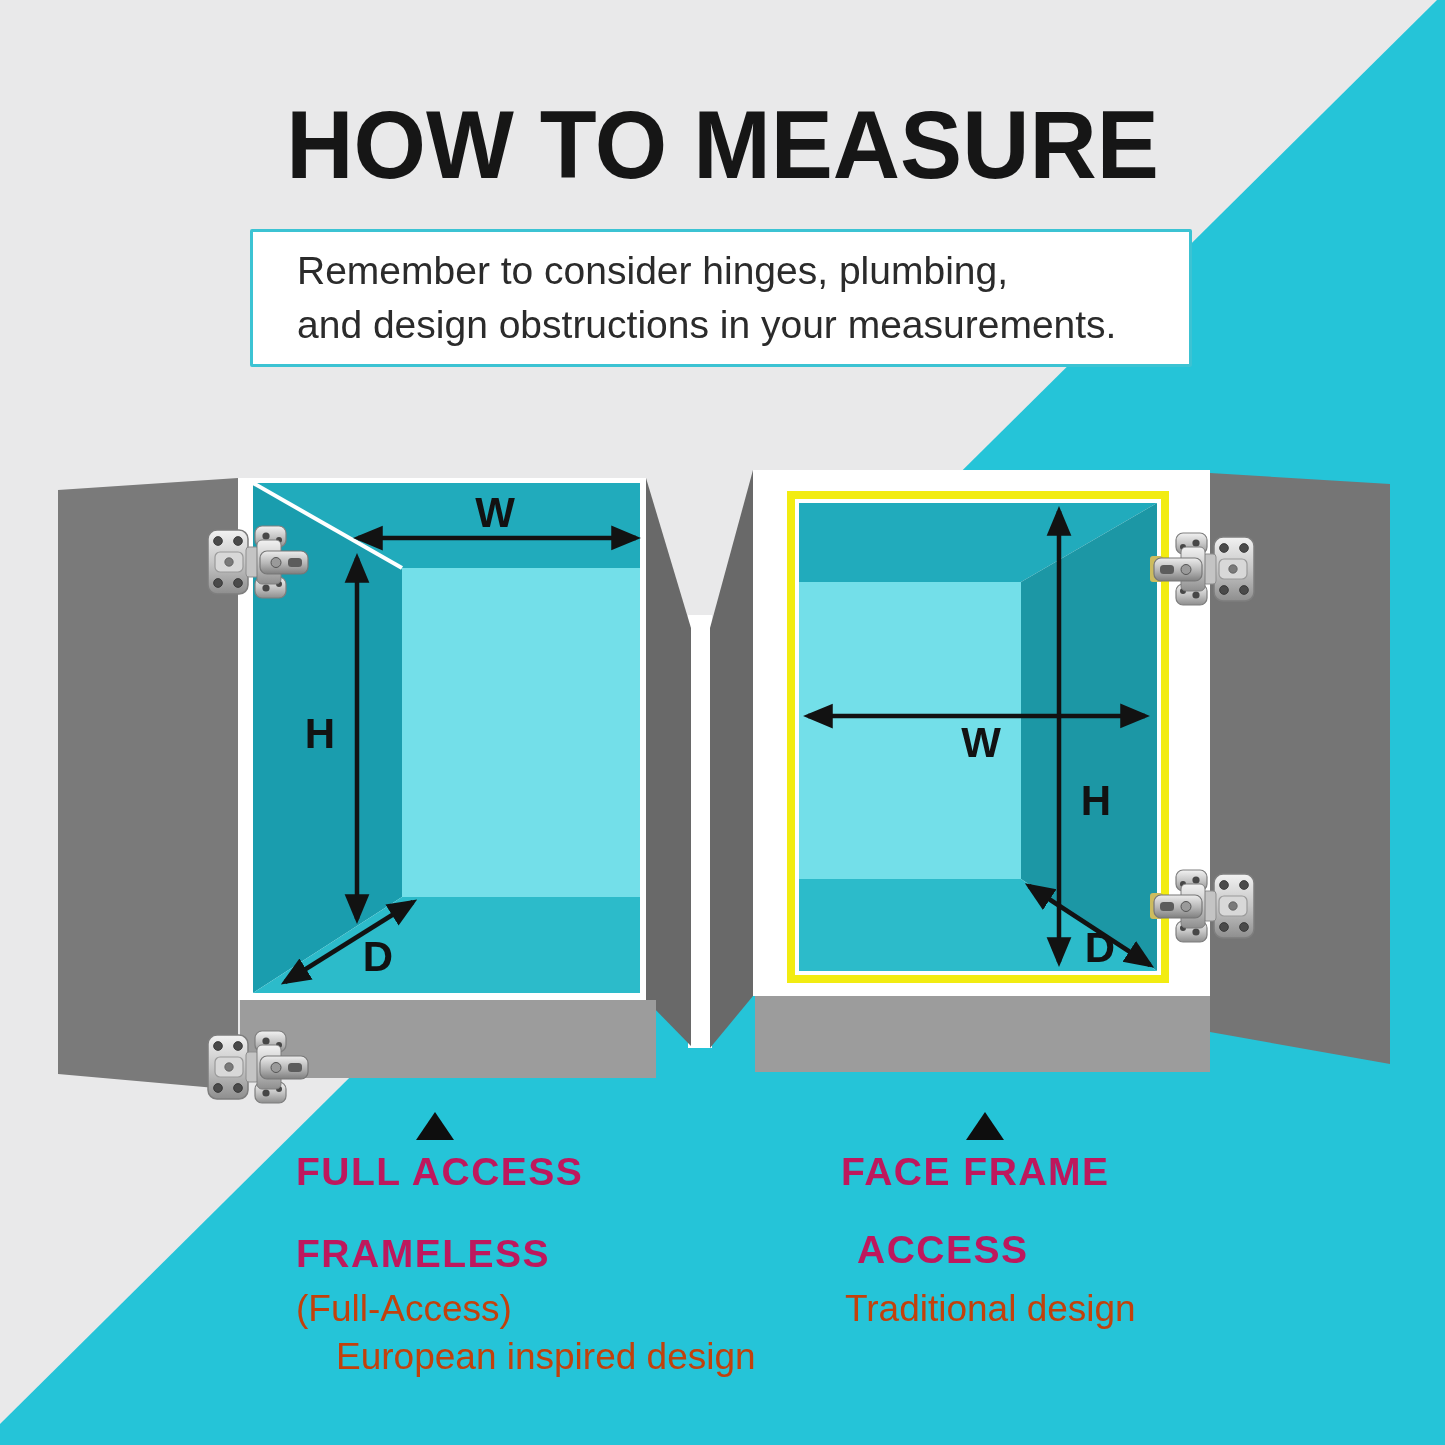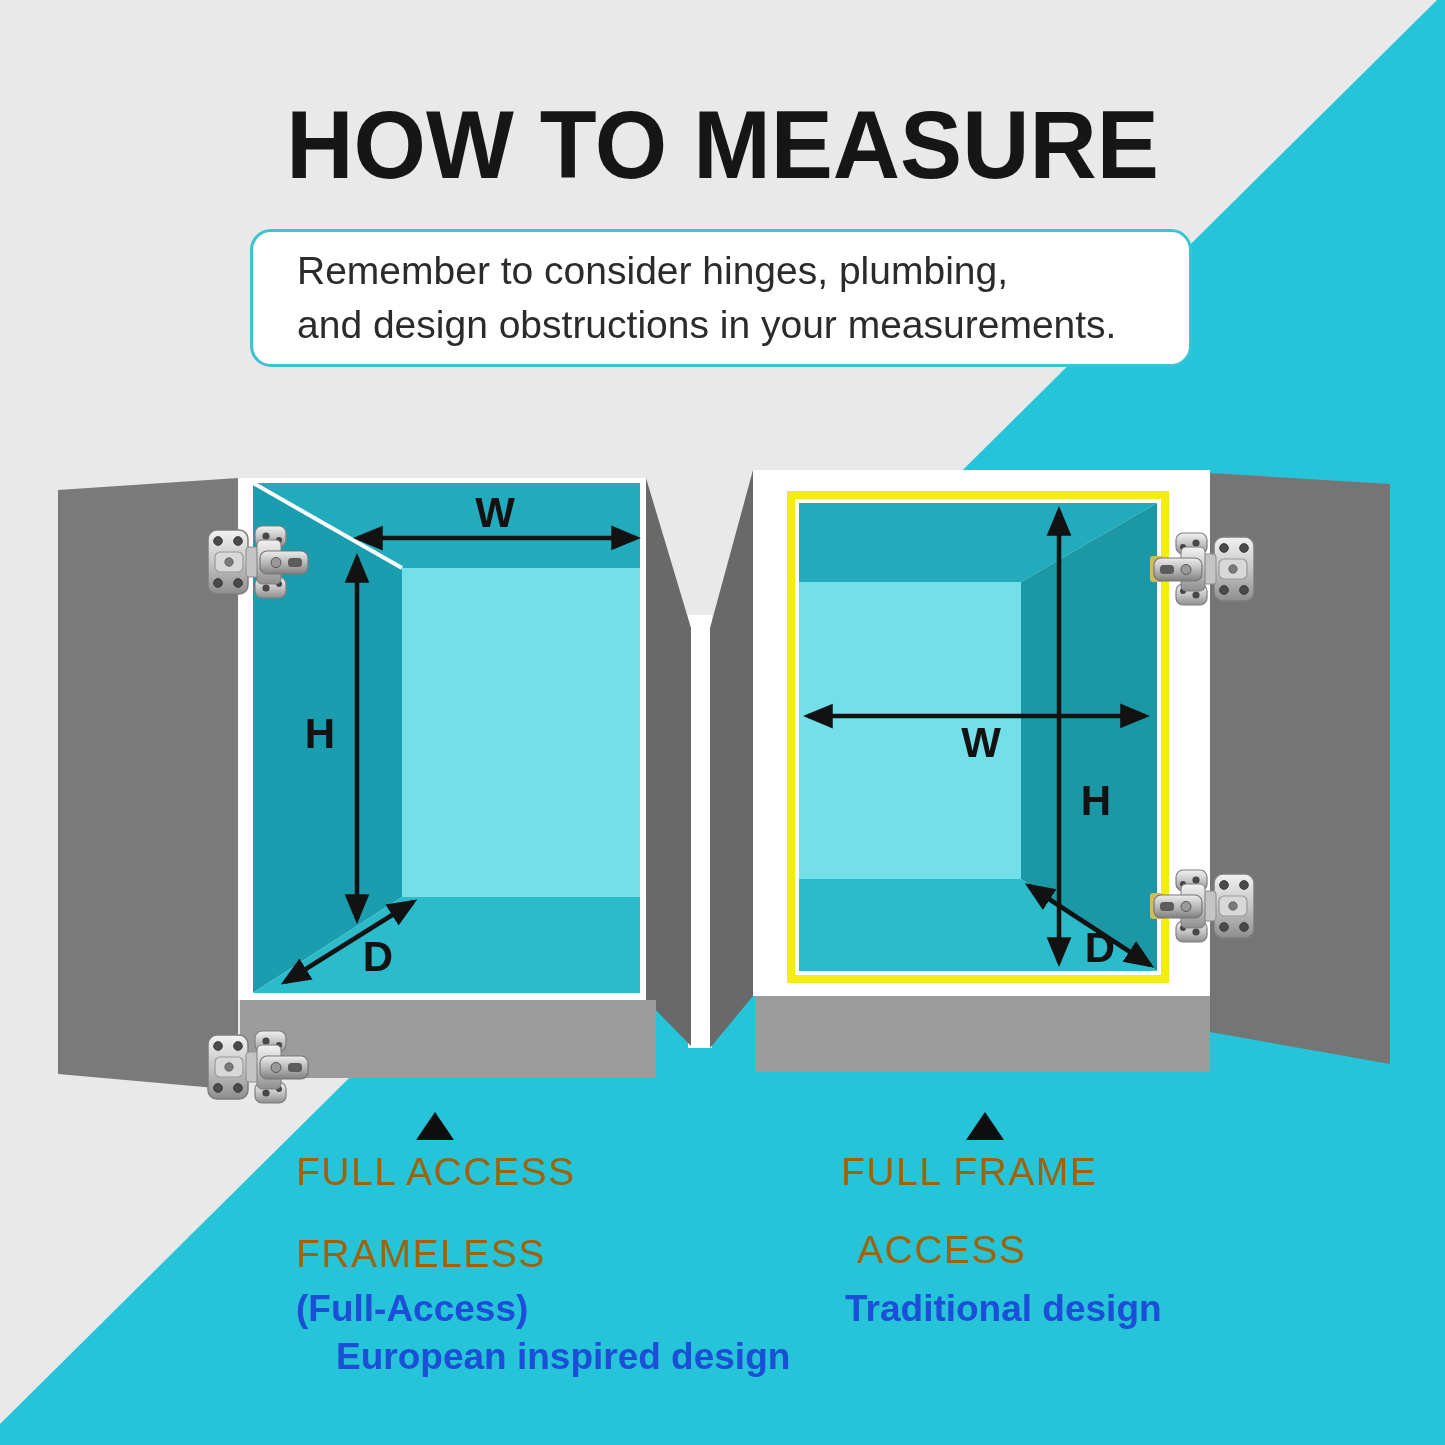--- a/index.html
+++ b/index.html
@@ -9,33 +9,33 @@
     font-family:"Liberation Sans", sans-serif;
   }
   svg.scene{position:absolute;left:0;top:0;width:1445px;height:1445px;}
   .page-title{
     position:absolute;left:0;top:90px;width:1445px;text-align:center;
     font-size:96px;font-weight:bold;letter-spacing:0px;color:#161616;
     transform:scaleX(0.97);
   }
   .note-box{
     position:absolute;left:250px;top:229px;width:942px;height:138px;
-    background:#ffffff;border:3px solid #3CC3D3;border-radius:21px;
+    background:#ffffff;border:3px solid #3CC3D3;border-radius:2px;
     box-sizing:border-box;display:flex;flex-direction:column;justify-content:center;
     padding-left:44px;
   }
   .note-line{font-size:39px;color:#2b2b2b;line-height:54px;font-weight:400;}
   .dim-label{font-family:"Liberation Sans",sans-serif;font-weight:bold;font-size:42px;fill:#121212;}
   .pointer{
     position:absolute;width:0;height:0;
     border-left:19px solid transparent;border-right:19px solid transparent;
     border-bottom:28px solid #0e0e0e;
   }
-  .cap-heading{position:absolute;font-size:39px;font-weight:normal;color:#a16207;letter-spacing:1.5px;white-space:nowrap;}
-  .cap-body{position:absolute;font-size:37px;font-weight:700;color:#1d4ed8;white-space:nowrap;}
+  .cap-heading{position:absolute;font-size:39px;font-weight:bold;color:#be185d;letter-spacing:1.5px;white-space:nowrap;}
+  .cap-body{position:absolute;font-size:37px;font-weight:400;color:#c2410c;white-space:nowrap;}
 </style>
 </head>
 <body>
 
 <div class="stage">
 
   <svg class="scene" viewBox="0 0 1445 1445">
     <defs>
       <linearGradient id="gPlate" x1="0" y1="0" x2="0" y2="1">
         <stop offset="0" stop-color="#F2F2F2"></stop>
@@ -135,17 +135,17 @@
     <div class="note-line">and design obstructions in your measurements.</div>
   </div>
 
   <div class="pointer" style="left:416px;top:1112px;"></div>
   <div class="cap-heading" style="left:296px;top:1150px;">FULL ACCESS</div>
   <div class="cap-heading" style="left:296px;top:1232px;text-align:center;">FRAMELESS</div>
   <div class="cap-body" style="left:296px;top:1288px;">(Full-Access)</div>
   <div class="cap-body" style="left:296px;top:1336px;margin-left:40px;">European inspired design</div>
 
   <div class="pointer" style="left:966px;top:1112px;"></div>
-  <div class="cap-heading" style="left:841px;top:1150px;">FULL FRAME</div>
+  <div class="cap-heading" style="left:841px;top:1150px;">FACE FRAME</div>
   <div class="cap-heading" style="left:857px;top:1228px;">ACCESS</div>
   <div class="cap-body" style="left:845px;top:1288px;">Traditional design</div>
 
 </div>
 
 </body></html>

